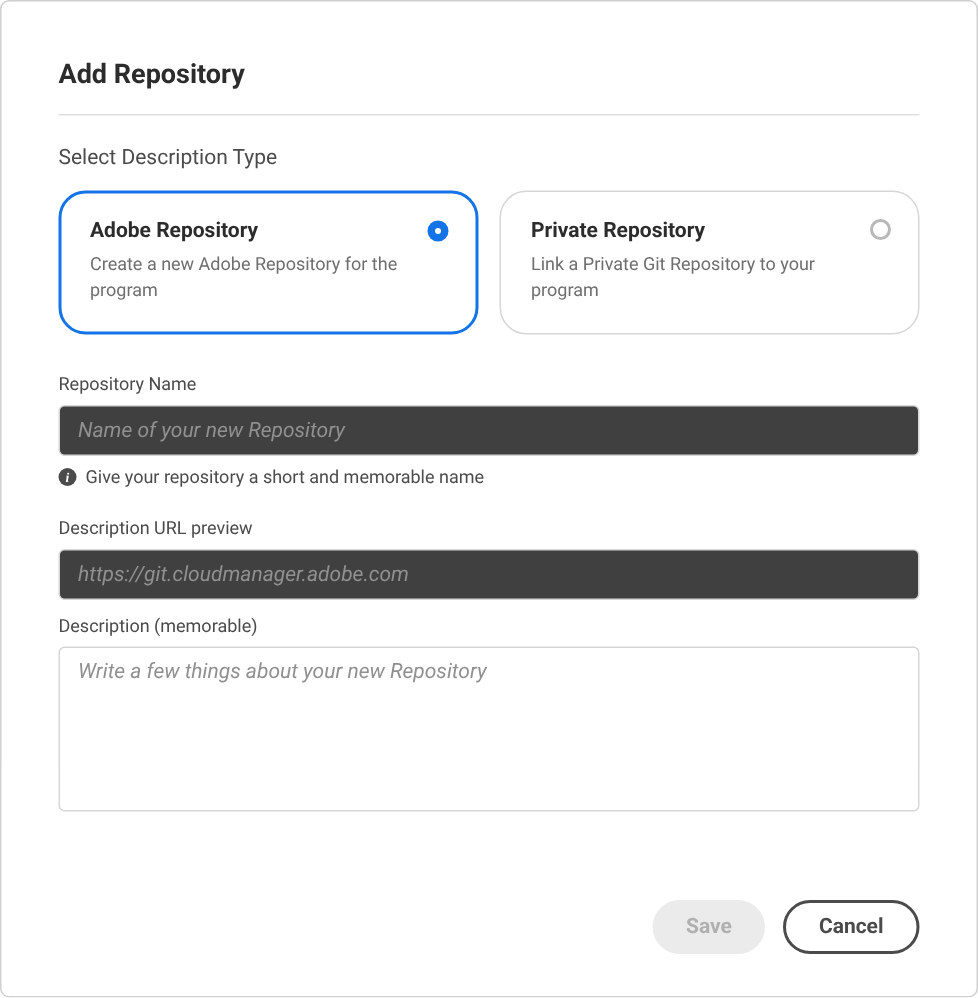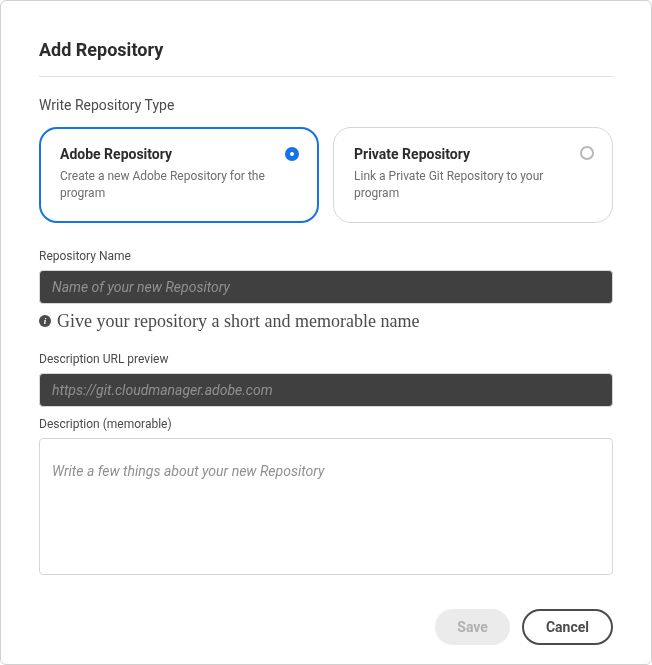--- a/index.html
+++ b/index.html
@@ -130,36 +130,35 @@
       font-size: 9px;
       font-weight: bold;
       font-style: italic;
       display: flex;
       align-items: center;
       justify-content: center;
       font-family: Georgia, serif;
       flex-shrink: 0;
     }
     .hint-text {
-      font-size: 18px;
-      color: #4b4b4b;
-      font-family: Liberation Serif, serif;
+      font-size: 12px;
+      color: #4b4b4b;
     }
     .textarea-input {
       width: 100%;
       border: 1px solid #d6d6d6;
       border-radius: 4px;
-      padding: 24px 12px;
+      padding: 8px 12px;
       font-size: 14px;
       font-style: italic;
       color: #4c1d95;
       background: #fff;
       font-family: inherit;
       resize: none;
-      height: 137px;
+      height: 110px;
       outline: none;
     }
     .textarea-input::placeholder {
       color: #909090;
       font-style: italic;
     }
     .field-group {
       margin-bottom: 10px;
     }
     .spacer {
@@ -191,21 +190,21 @@
       cursor: not-allowed;
     }
   </style>
 </head>
 <body>
 
 <div class="dialog">
   <h2 class="dialog-title">Add Repository</h2>
   <hr class="hr">
 
-  <div class="section-label">Write Repository Type</div>
+  <div class="section-label">Select Description Type</div>
 
   <div class="type-cards">
     <div class="type-card selected">
       <div class="type-card-title">Adobe Repository</div>
       <div class="type-card-desc">Create a new Adobe Repository for the program</div>
       <div class="radio-indicator checked"></div>
     </div>
     <div class="type-card">
       <div class="type-card-title">Private Repository</div>
       <div class="type-card-desc">Link a Private Git Repository to your program</div>

